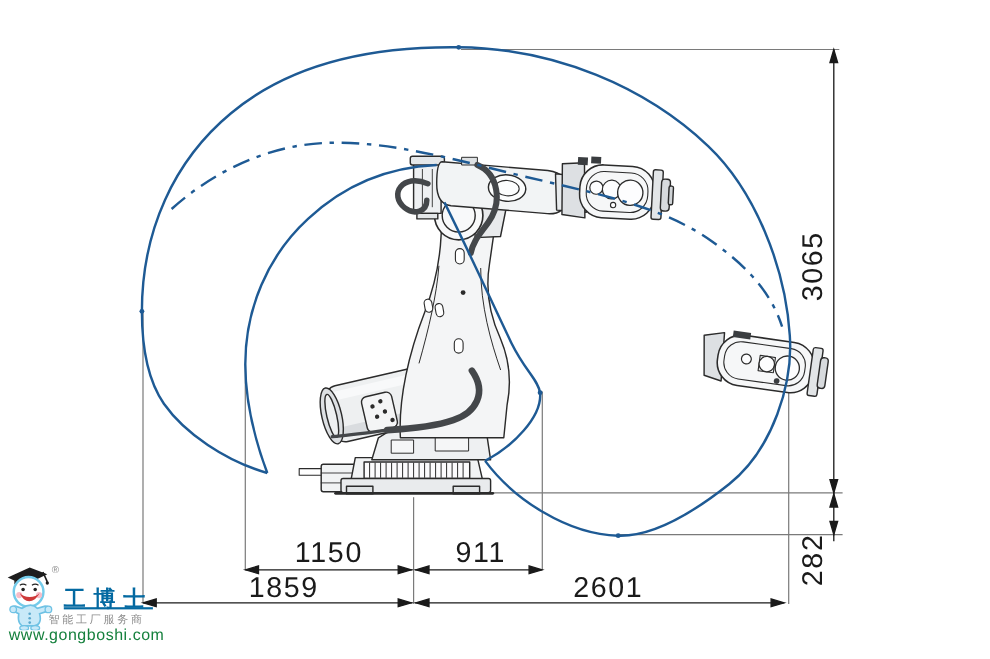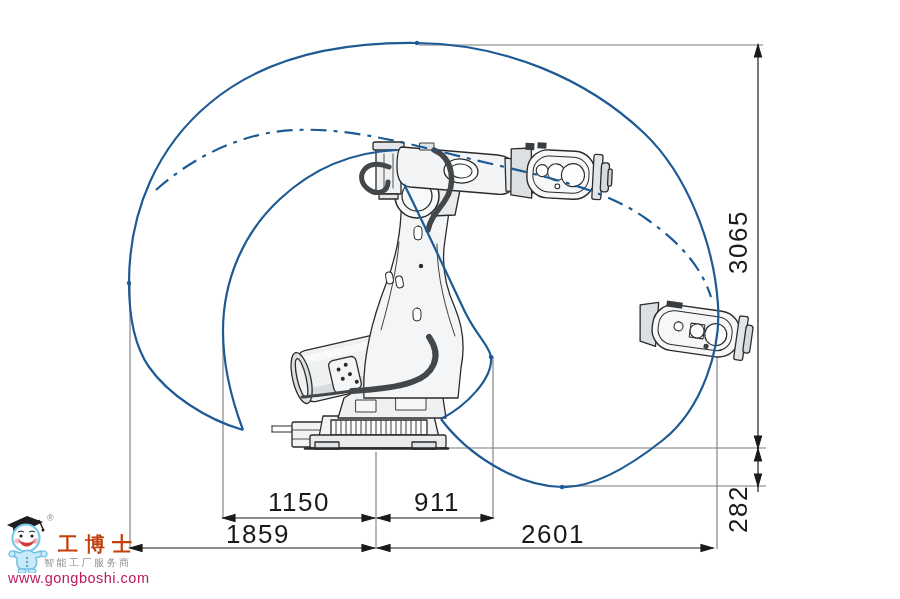--- a/index.html
+++ b/index.html
@@ -5,24 +5,24 @@
   html,body{margin:0;padding:0;background:#fff;}
   .page{position:relative;width:900px;height:599px;background:#fff;overflow:hidden;
         font-family:"Liberation Sans",sans-serif;}
   .page svg.main{position:absolute;left:0;top:0;}
   svg text.dim{font-family:"Liberation Sans",sans-serif;font-size:26px;fill:#1a1a1a;
                stroke:none;letter-spacing:1.5px;}
   .logo{position:absolute;left:0;top:505px;width:190px;height:94px;}
   .logo .mascot{position:absolute;left:5px;top:6px;}
   .logo .reg{position:absolute;left:47px;top:8px;font-size:9px;color:#8a8a8a;}
   .logo .brand{position:absolute;left:58px;top:26px;font-size:20px;font-weight:bold;
-               color:#c2410c;letter-spacing:7px;font-family:"Liberation Serif",serif;white-space:nowrap;}
+               color:#0369a1;letter-spacing:7px;font-family:"Liberation Serif",serif;white-space:nowrap;text-decoration:underline;}
   .logo .tagline{position:absolute;left:44px;top:51px;font-size:10px;color:#8e8e8e;
                  letter-spacing:2.5px;white-space:nowrap;}
-  .logo .site{position:absolute;left:8px;top:65px;font-size:14.5px;color:#be185d;
+  .logo .site{position:absolute;left:8px;top:65px;font-size:14.5px;color:#15803d;
               letter-spacing:0.5px;white-space:nowrap;}
 </style>
 </head>
 <body>
 
 <div class="page">
 
 <svg class="main" width="900" height="599" viewBox="0 0 900 599">
 
   <g stroke="#7a7a7a" stroke-width="1.1" fill="none">

